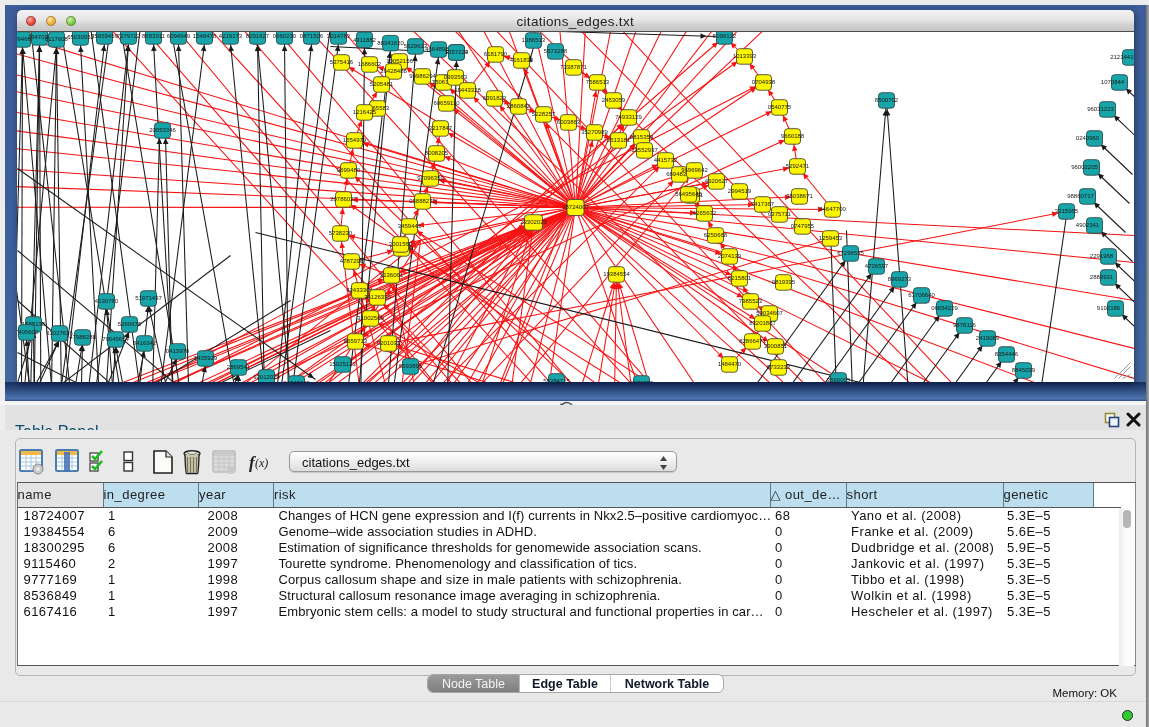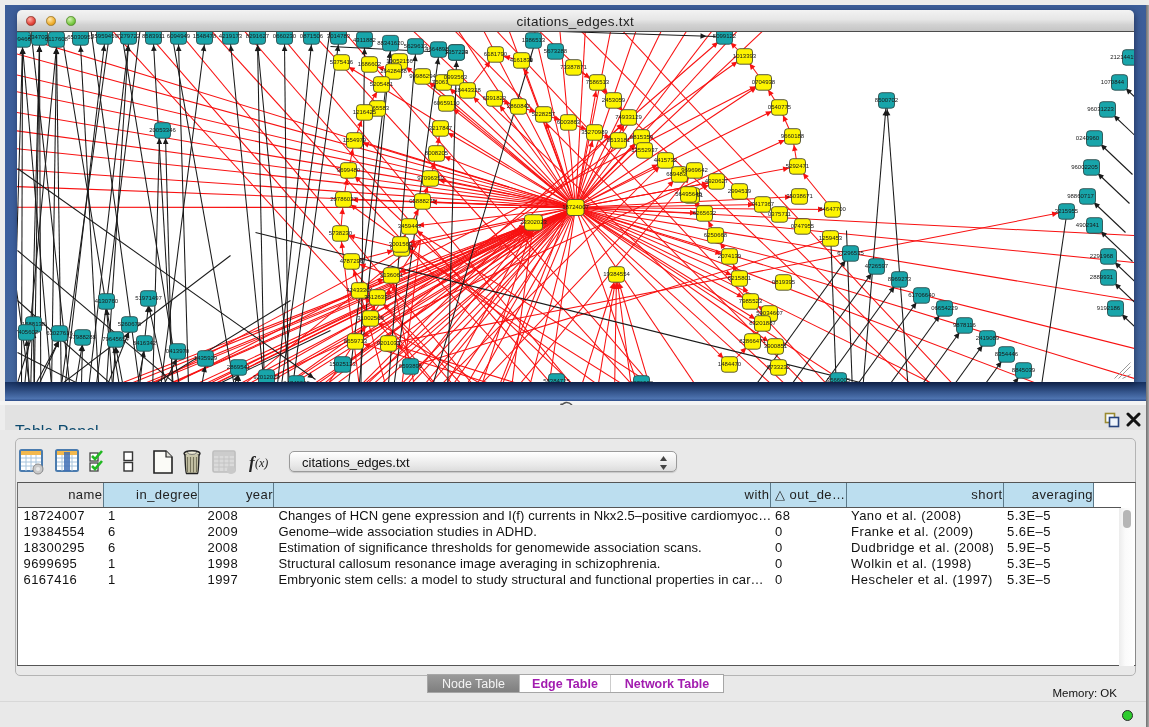--- a/index.html
+++ b/index.html
@@ -27,32 +27,32 @@
 #toolbox{position:absolute;left:15px;top:438px;width:1121px;height:238px;
  border:1px solid #b4b4b4;border-radius:5px;background:#e9e9e9}
 #tablewrap{position:absolute;left:16.5px;top:482px;width:1119px;height:184px;
  background:#fff;border-top:1.5px solid #555;border-bottom:1.5px solid #555;
  border-left:1px solid #6e6e6e;border-right:1px solid #8a8a8a}
 table{border-collapse:collapse;table-layout:fixed;width:1103px;font-size:13px;color:#111;letter-spacing:0.45px}
 td.c3{letter-spacing:0.1px}
 col.g0{width:85.5px}col.g1{width:95.5px}col.g2{width:75px}col.g3{width:496.5px}
 col.g4{width:76px}col.g5{width:157px}col.g6{width:90.5px}col.g7{width:27px}
 thead td{height:24px;background:#bcdeef;border-right:1.2px solid #5c7a8a;
- border-bottom:1.5px solid #555;text-align:right;font-size:13px;color:#222}
+ border-bottom:1.5px solid #555;text-align:left;font-size:13px;color:#222}
 thead td.h0{background:#e3e3e3}
 thead td.h7{background:#fff;border-right:none;border-bottom:1.5px solid #555}
 tbody td{height:16.05px;white-space:nowrap;overflow:hidden;padding:0}
 td.c0{padding-left:6px}td.c1{padding-left:5px}td.c2{padding-left:9px}
 td.c3{padding-left:5px}td.c4{padding-left:5px}td.c5{padding-left:5px}td.c6{padding-left:4px}
 #vscroll{position:absolute;right:1px;top:25px;width:15px;height:158px;
  background:linear-gradient(90deg,#ececec,#fafafa 40%,#fff)}
 #vthumb{position:absolute;left:4px;top:2px;width:8px;height:18px;background:#b6b6b6;border-radius:4px}
 #tabs{position:absolute;left:427px;top:674px;height:19px;display:flex;
- border:1px solid #a6a6a6;border-radius:0;overflow:hidden;background:#fff;font-size:12.5px}
-#tabs div{display:flex;align-items:center;justify-content:center;font-weight:bold;color:#a21caf}
+ border:1px solid #a6a6a6;border-radius:6px;overflow:hidden;background:#fff;font-size:12.5px}
+#tabs div{display:flex;align-items:center;justify-content:center;font-weight:bold;color:#0f172a}
 #tabs .sel{background:linear-gradient(180deg,#9a9a9a,#7f7f7f);color:#f4f4f4;font-weight:normal}
 #statusline{position:absolute;left:0;top:701px;width:1146px;height:1px;background:#d8d8d8}
 #memory{position:absolute;right:32px;top:687px;font-size:11.5px;color:#111}
 #memdot{position:absolute;left:1122px;top:710px;width:11px;height:11px;border-radius:50%;
  background:#2ecc2e;border:1.4px solid #2a2a2a}
 .icon{position:absolute}
 </style></head><body>
 <div id="topstrip"></div>
 <div id="leftsliver"></div>
 <div id="bluezone"></div>
@@ -935,24 +935,24 @@
         <col class="g4">
         <col class="g5">
         <col class="g6">
         <col class="g7">
       </colgroup>
 <thead>
         <tr>
           <td class="h0">name</td>
           <td>in_degree</td>
           <td>year</td>
-          <td>with</td>
+          <td>risk</td>
           <td>△ out_de…</td>
           <td>short</td>
-          <td>averaging</td>
+          <td>genetic</td>
           <td class="h7"></td>
         </tr>
       </thead>
 <tbody>
         <tr>
           <td class="c0">18724007</td>
           <td class="c1">1</td>
           <td class="c2">2008</td>
           <td class="c3">Changes of HCN gene expression and I(f) currents in Nkx2.5–positive cardiomyoc…</td>
           <td class="c4">68</td>
@@ -971,21 +971,39 @@
         <tr>
           <td class="c0">18300295</td>
           <td class="c1">6</td>
           <td class="c2">2008</td>
           <td class="c3">Estimation of significance thresholds for genomewide association scans.</td>
           <td class="c4">0</td>
           <td class="c5">Dudbridge et al. (2008)</td>
           <td class="c6">5.9E–5</td>
         </tr>
         <tr>
-          <td class="c0">9699695</td>
+          <td class="c0">9115460</td>
+          <td class="c1">2</td>
+          <td class="c2">1997</td>
+          <td class="c3">Tourette syndrome. Phenomenology and classification of tics.</td>
+          <td class="c4">0</td>
+          <td class="c5">Jankovic et al. (1997)</td>
+          <td class="c6">5.3E–5</td>
+        </tr>
+        <tr>
+          <td class="c0">9777169</td>
+          <td class="c1">1</td>
+          <td class="c2">1998</td>
+          <td class="c3">Corpus callosum shape and size in male patients with schizophrenia.</td>
+          <td class="c4">0</td>
+          <td class="c5">Tibbo et al. (1998)</td>
+          <td class="c6">5.3E–5</td>
+        </tr>
+        <tr>
+          <td class="c0">8536849</td>
           <td class="c1">1</td>
           <td class="c2">1998</td>
           <td class="c3">Structural callosum resonance image averaging in schizophrenia.</td>
           <td class="c4">0</td>
           <td class="c5">Wolkin et al. (1998)</td>
           <td class="c6">5.3E–5</td>
         </tr>
         <tr>
           <td class="c0">6167416</td>
           <td class="c1">1</td>

